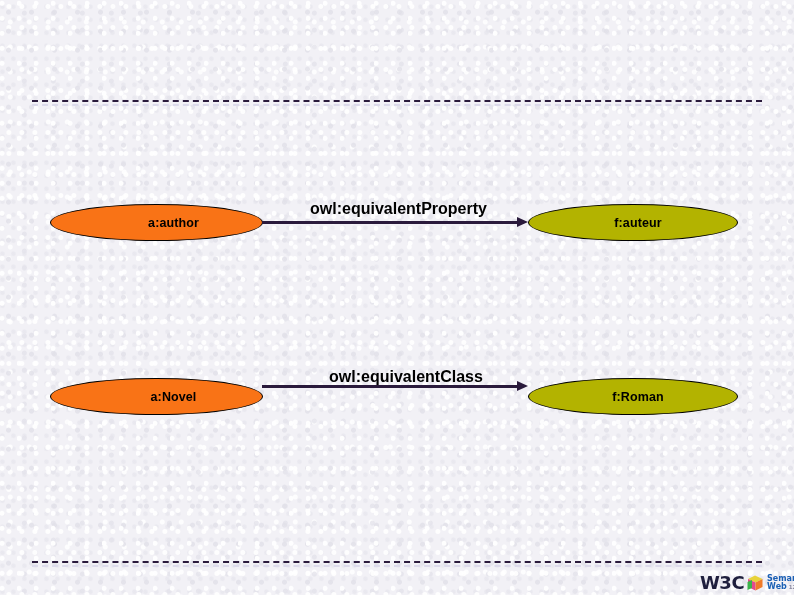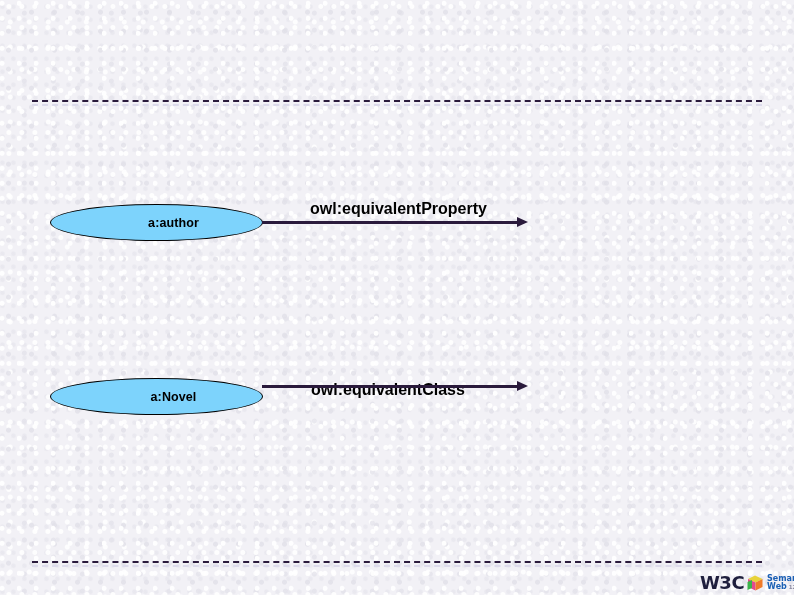--- a/index.html
+++ b/index.html
@@ -79,21 +79,21 @@
     border-radius: 50%;
     box-sizing: border-box;
     display: flex;
     align-items: center;
     justify-content: center;
     font-size: 12.5px;
     font-weight: bold;
     color: #000000;
     letter-spacing: 0.1px;
   }
-  .node-green { background-color: #7dd3fc; }
+  .node-green { background-color: #f97316; }
   .node-olive { background-color: #b3b300; }
 
   .node-label { pointer-events: none; }
 
   
   .row1 { top: 204px; }
   .row2 { top: 378px; }
 
   .node-left  { left: 50px;  width: 213px; height: 37px; }
   .node-right { left: 528px; width: 210px; height: 37px; }
@@ -123,21 +123,21 @@
   }
 
   .edge-label {
     position: absolute;
     font-size: 16px;
     font-weight: bold;
     color: #000000;
     white-space: nowrap;
   }
   .edge-label-1 { left: 310px; top: 200px; }
-  .edge-label-2 { left: 311px; top: 368px; margin-top: 13px; }
+  .edge-label-2 { left: 329px; top: 368px; }
 
   
   .footer-logo {
     position: absolute;
     left: 700px;
     top: 573px;
     height: 20px;
     display: flex;
     align-items: center;
     gap: 3px;
@@ -178,31 +178,37 @@
     <div class="node node-green node-left row1">
       <span class="node-label">a:author</span>
     </div>
 
     <div class="edge-label edge-label-1">owl:equivalentProperty</div>
 
     <div class="arrow arrow-1">
       <span class="arrow-head"></span>
     </div>
 
+    <div class="node node-olive node-right row1">
+      <span class="node-label">f:auteur</span>
+    </div>
 
     <div class="node node-green node-left row2">
       <span class="node-label">a:Novel</span>
     </div>
 
     <div class="edge-label edge-label-2">owl:equivalentClass</div>
 
     <div class="arrow arrow-2">
       <span class="arrow-head"></span>
     </div>
 
+    <div class="node node-olive node-right row2">
+      <span class="node-label">f:Roman</span>
+    </div>
 
   </div>
 
   <div class="rule rule-bottom"></div>
 
   <div class="footer-logo">
     <span class="w3c-mark">W3C</span>
     <svg class="cube-icon" viewBox="0 0 17 18">
       <polygon points="1,5 8,1.5 15.5,5 8.5,8.5" fill="#e8d33a"></polygon>
       <polygon points="1,5 8.5,8.5 8.5,16.5 1,13" fill="#e24a8f"></polygon>

